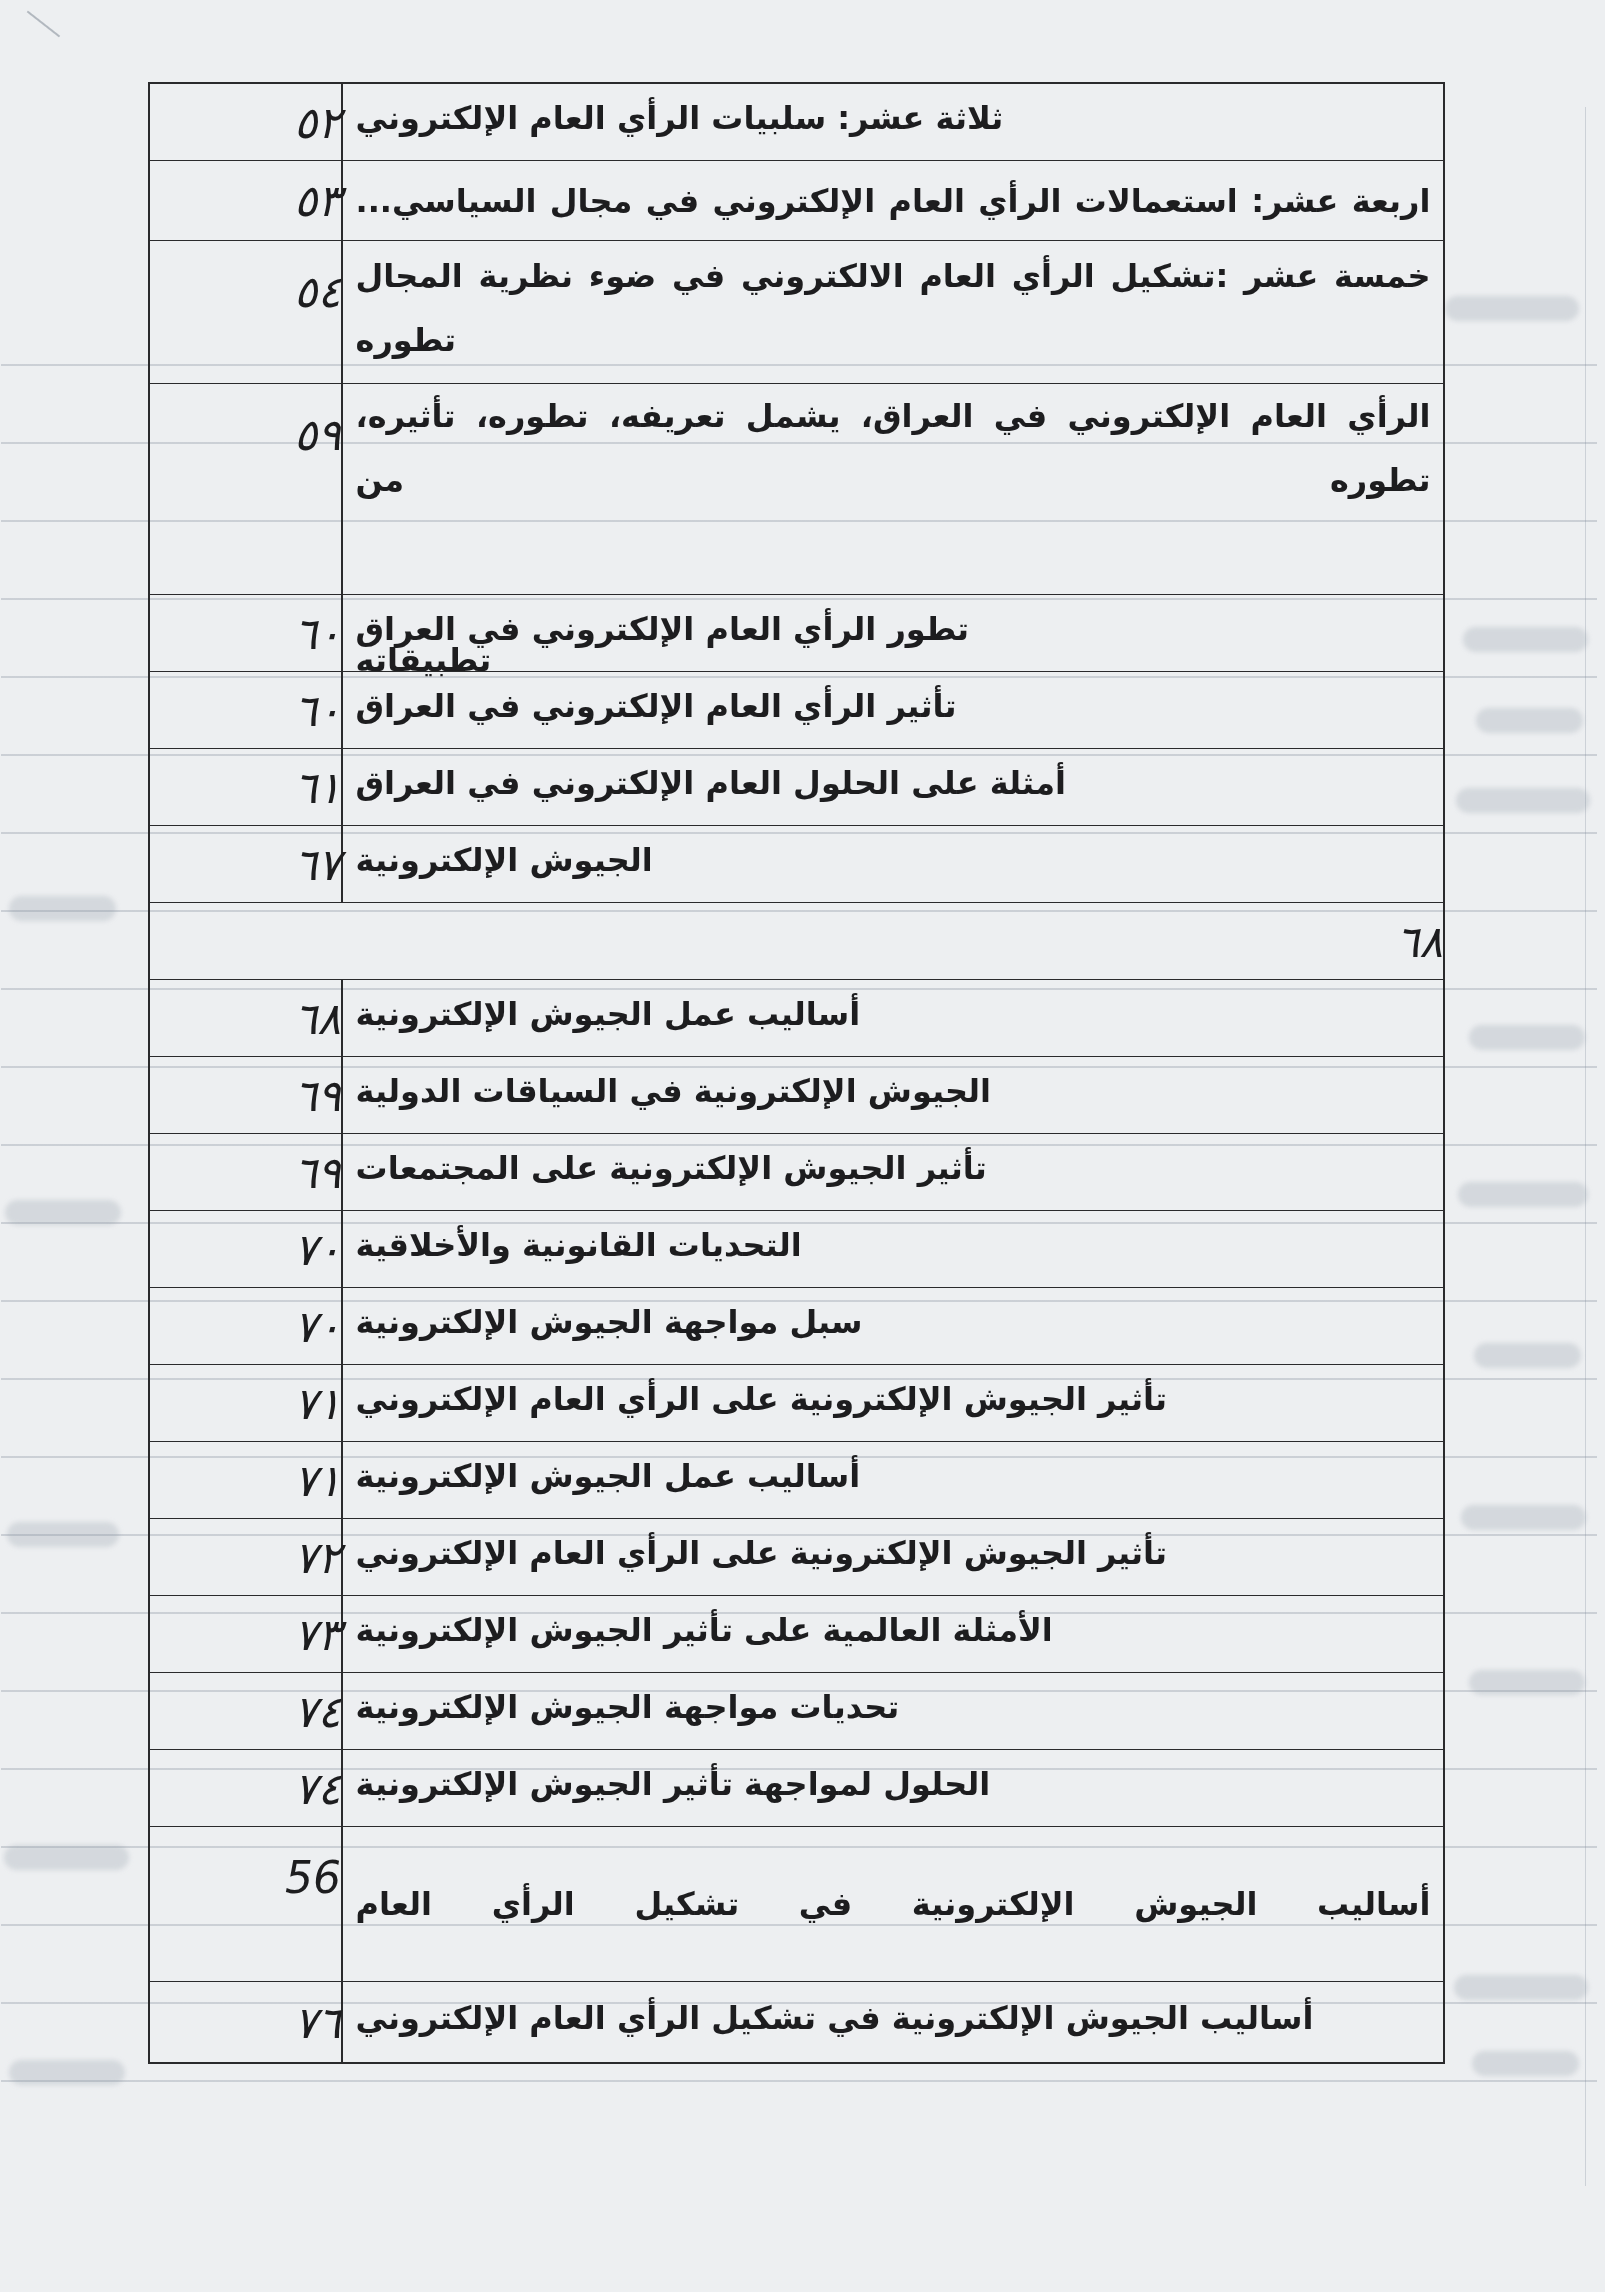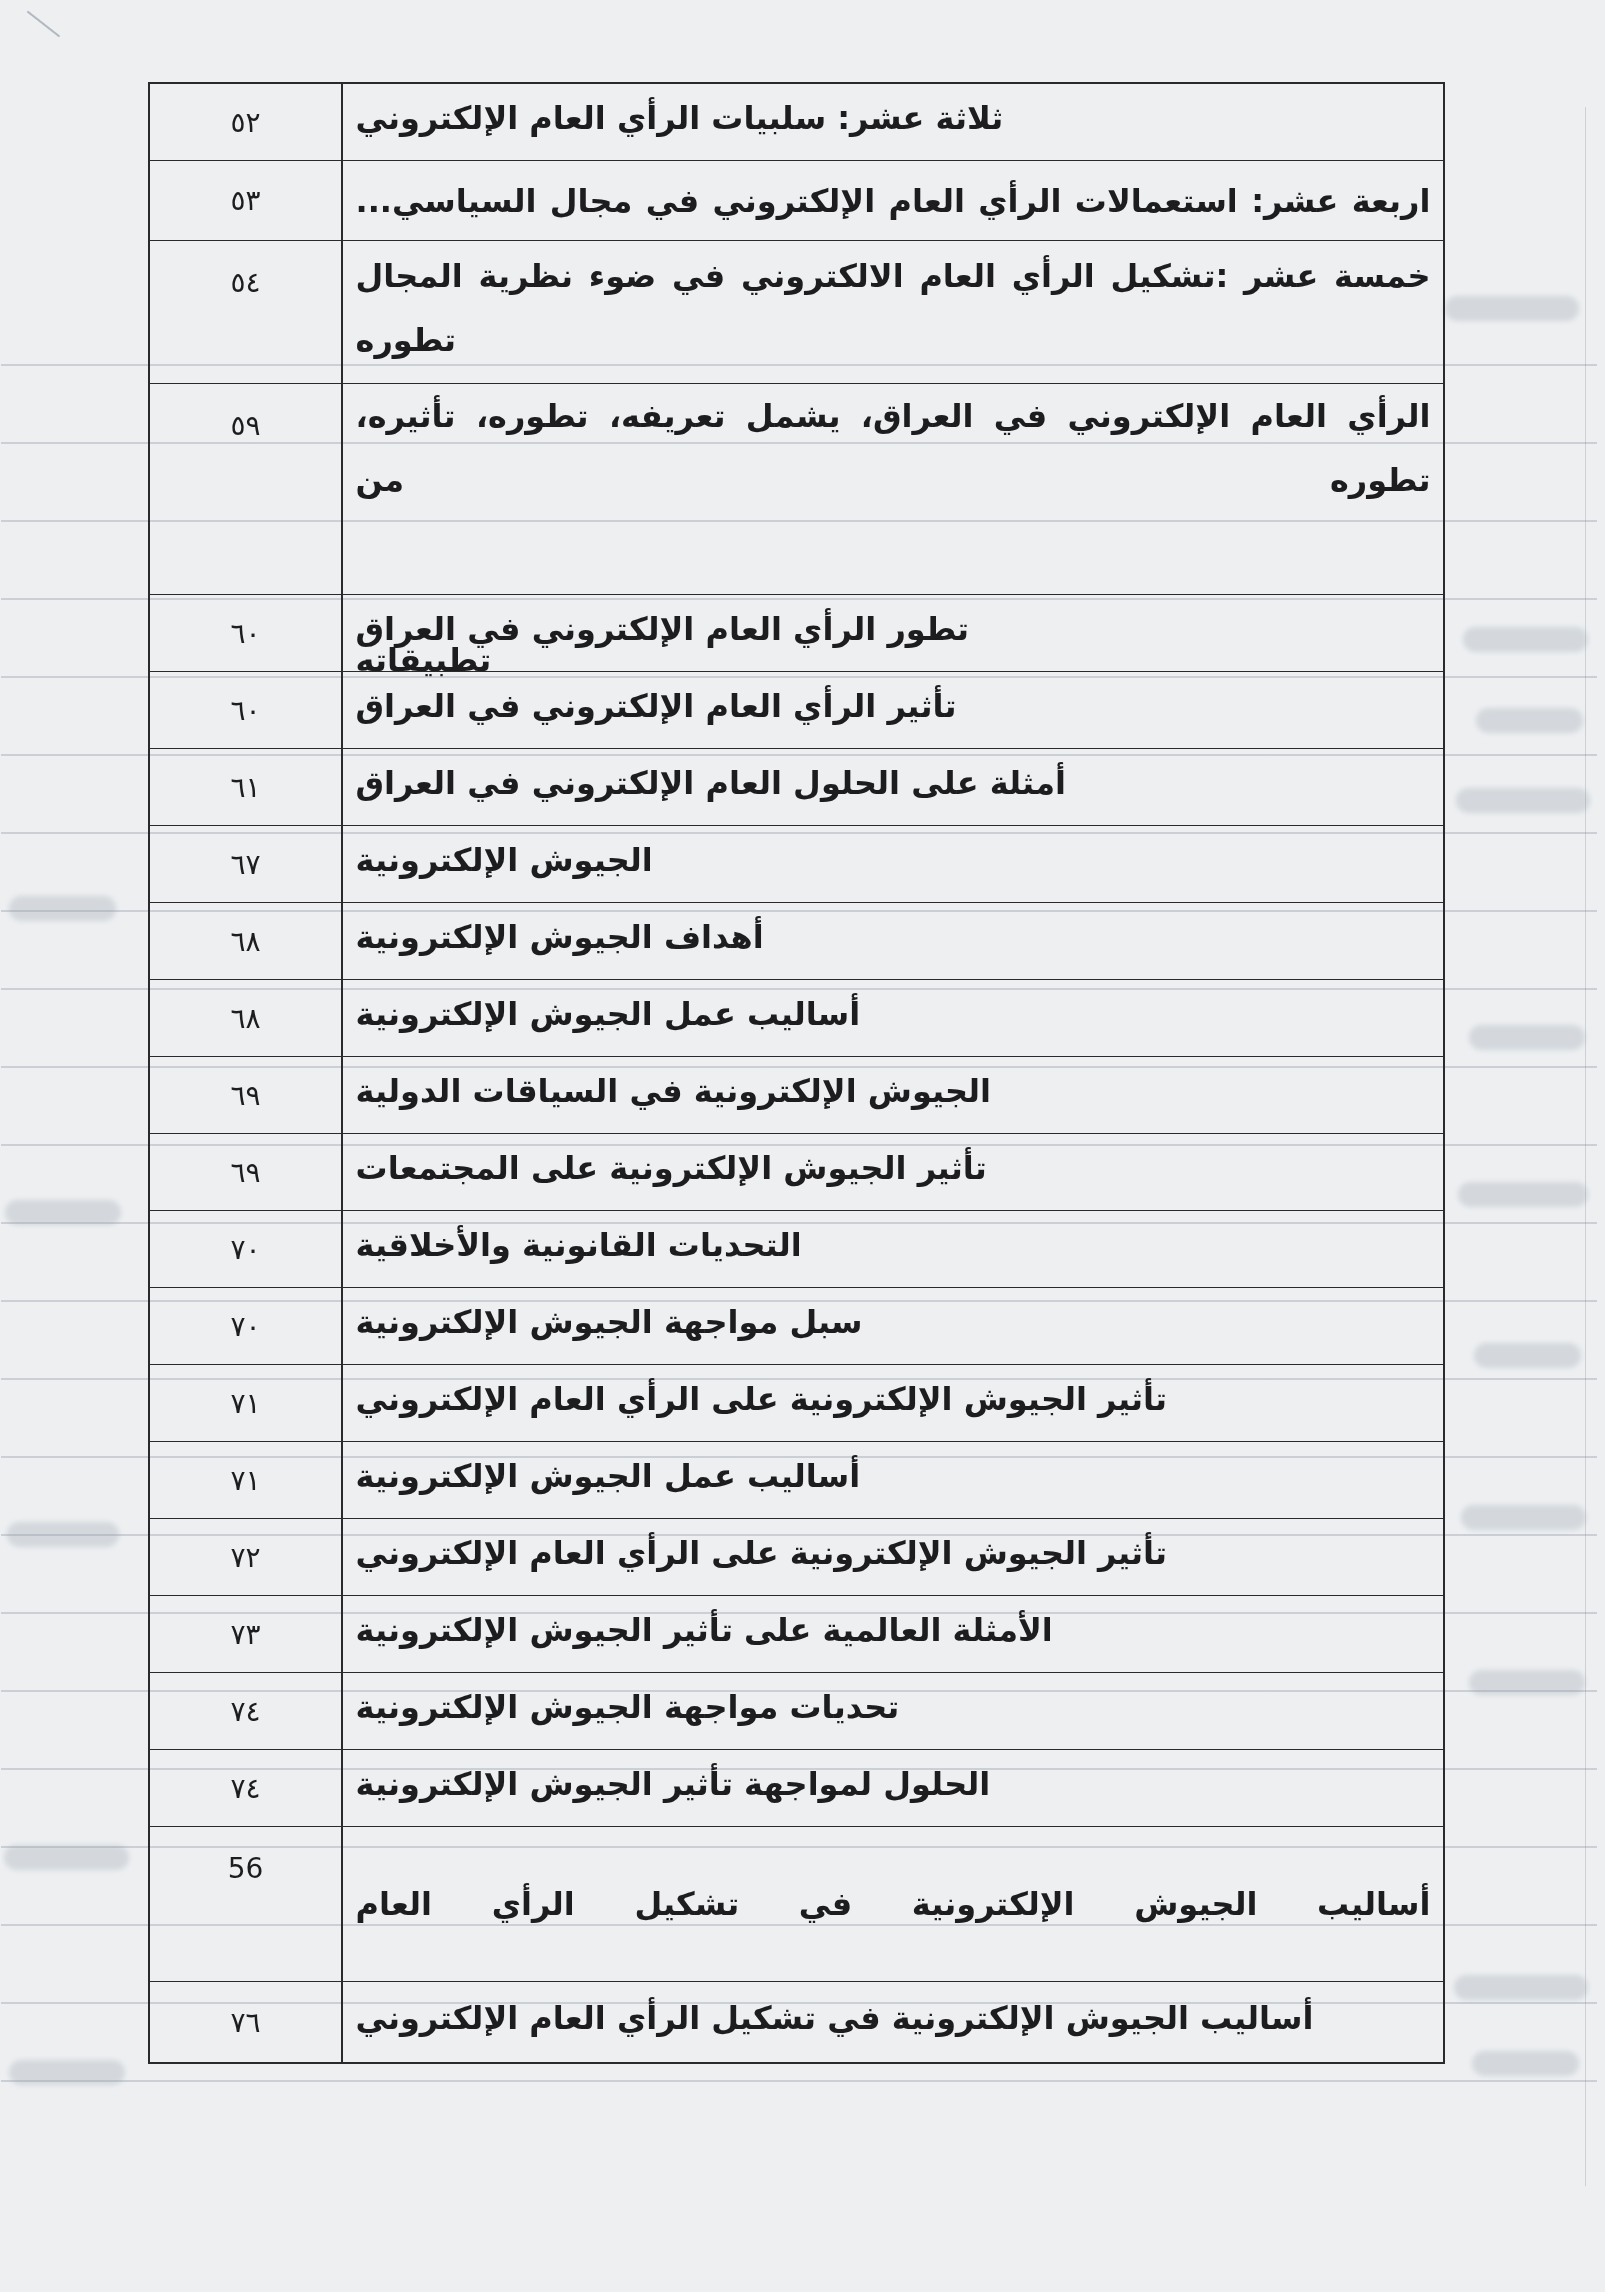--- a/index.html
+++ b/index.html
@@ -44,22 +44,22 @@
   .cell{box-sizing:border-box;}
   .title{
     flex:1;min-width:0;
     border-inline-end:2.7px solid #2a2a2c; 
     padding:0 12.5px;
     display:flex;flex-direction:column;justify-content:center;
     font-size:32px;font-weight:700;line-height:64px;
   }
   .num{
     flex:0 0 191px;
-    display:flex;align-items:center;justify-content:center;
-    font-size:28px;font-weight:400;
+    display:flex;align-items:center;justify-content:flex-start;
+    font-size:44px;font-weight:400;font-style:italic;
   }
   .row.multi .num{align-items:flex-start;padding-top:25px;}
 
   .h1{height:77px;}
   .h1b{height:80px;}
   .h2{height:143px;}
   .h3{height:211px;}
   .h2b{height:155px;}
 
   .tline{display:flex;align-items:flex-end;min-height:57px;flex-direction:column;}
@@ -198,26 +198,20 @@
           <span class="t">الجيوش الإلكترونية</span>
           <span class="dots"></span>
         </div>
       </div>
       <div class="cell num">
         <span>٦٧</span>
       </div>
     </div>
 
     <div class="row h1">
-      <div class="cell title">
-        <div class="tline">
-          <span class="t">أهداف الجيوش الإلكترونية</span>
-          <span class="dots"></span>
-        </div>
-      </div>
       <div class="cell num">
         <span>٦٨</span>
       </div>
     </div>
 
     <div class="row h1">
       <div class="cell title">
         <div class="tline">
           <span class="t">أساليب عمل الجيوش الإلكترونية</span>
           <span class="dots"></span>

